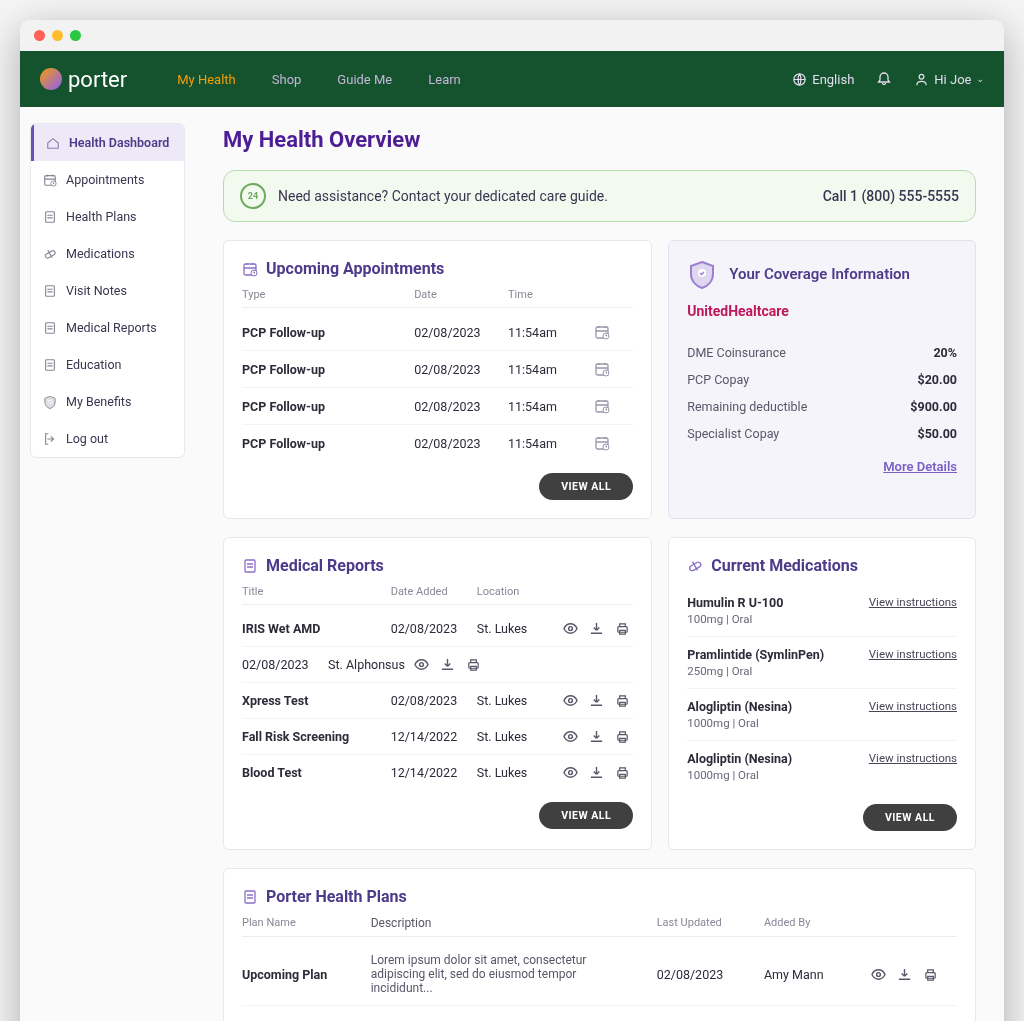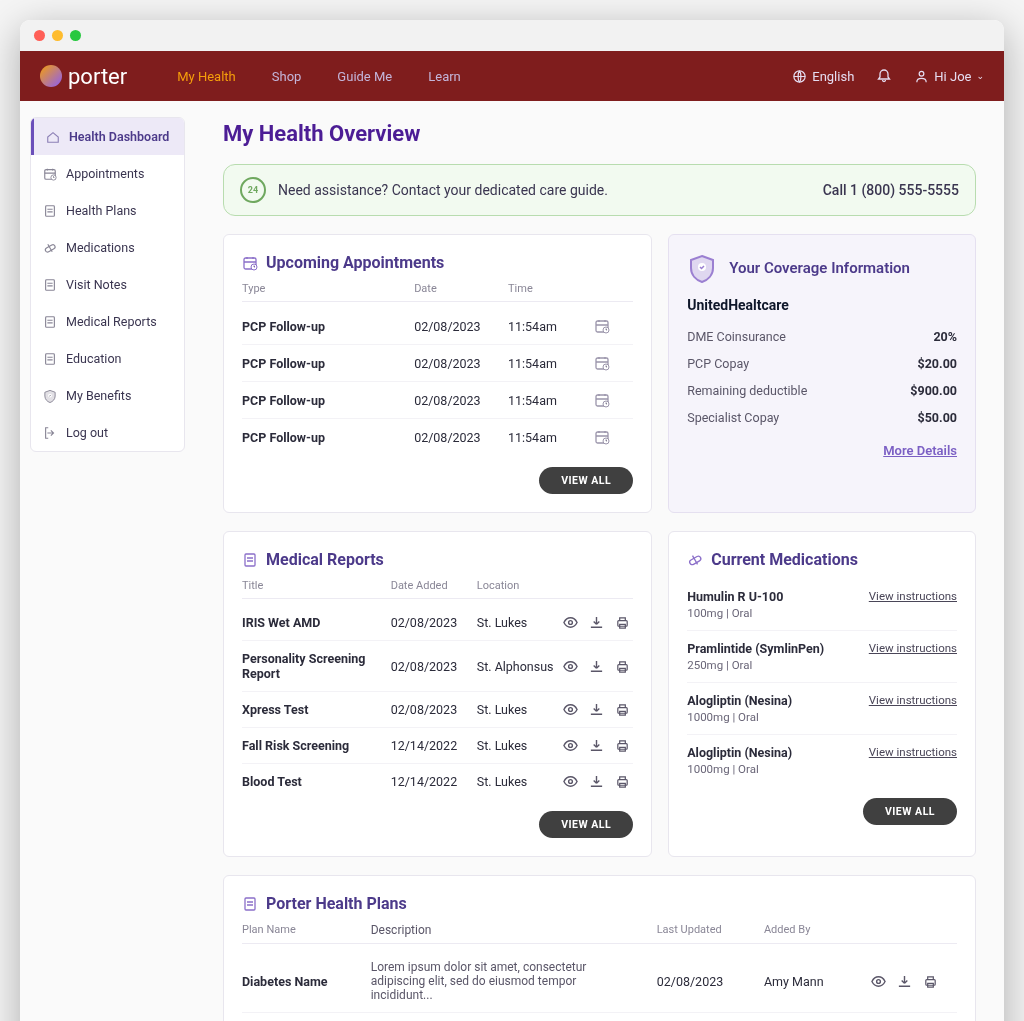--- a/index.html
+++ b/index.html
@@ -1,21 +1,21 @@
 <!DOCTYPE html>
 <html><head>
 <meta charset="utf-8">
 <style>
 *{box-sizing:border-box;margin:0;padding:0;font-family:-apple-system,BlinkMacSystemFont,"Segoe UI",Roboto,sans-serif}
 body{background:#f5f5f5;padding:20px}
 .window{max-width:984px;margin:0 auto;background:#fff;border-radius:10px;overflow:hidden;box-shadow:0 10px 40px rgba(0,0,0,0.3)}
 .titlebar{background:#f2f2f2;padding:10px 14px;display:flex;gap:7px}
 .dot{width:11px;height:11px;border-radius:50%}
 .dot.r{background:#ff5f57}.dot.y{background:#febc2e}.dot.g{background:#28c840}
-.topbar{background:#7f1d1d;color:#fff;display:flex;align-items:center;padding:0 20px;height:50px}
+.topbar{background:#14532d;color:#fff;display:flex;align-items:center;padding:0 20px;height:56px}
 .logo{display:flex;align-items:center;gap:6px;font-size:22px;font-weight:400;margin-right:50px}
 .logo-mark{width:22px;height:22px;border-radius:50%;background:linear-gradient(135deg,#f59e0b,#8b5cf6);display:inline-block}
 .nav{display:flex;gap:36px}
 .nav a{color:#c4b5d9;text-decoration:none;font-size:13px;cursor:pointer}
 .nav a.active{color:#f59e0b}
 .topbar-right{margin-left:auto;display:flex;align-items:center;gap:22px;font-size:13px}
 .tbi{display:flex;align-items:center;gap:5px;cursor:pointer;color:#e5dcf0}
 .body{display:flex;background:#fafafa}
 .sidebar{width:175px;padding:16px 10px}
 .sb-card{background:#fff;border:1px solid #e8e6ee;border-radius:6px;overflow:hidden}
@@ -36,21 +36,21 @@
 .tbl-row{display:flex;align-items:center;font-size:12.5px;color:#2b2b3a;padding:10px 0;border-bottom:1px solid #f3f2f6}
 .tbl-row:last-of-type{border-bottom:none}
 .bold{font-weight:700}
 .cal-i{width:16px;height:16px;color:#9b95ab}
 .btn-row{display:flex;justify-content:flex-end;margin-top:12px}
 .btn{background:#404040;color:#fff;border:none;border-radius:18px;padding:7px 22px;font-size:10.5px;font-weight:700;letter-spacing:0.5px;cursor:pointer}
 .cov-card{background:#f6f4fb;border:1px solid #e5e0f0}
 .cov-head{display:flex;align-items:center;gap:12px;margin-bottom:14px}
 .shield{width:30px;height:30px;color:#9b7fd1}
 .cov-title{color:#4c3a8a;font-size:15px;font-weight:600;line-height:1.2}
-.cov-provider{font-size:14px;font-weight:700;color:#0f172a;margin-bottom:10px}
+.cov-provider{font-size:14px;font-weight:700;color:#be185d;margin-bottom:20px}
 .cov-row{display:flex;justify-content:space-between;font-size:12.5px;padding:6px 0;color:#5a5668}
 .cov-row .v{font-weight:700;color:#2b2b3a}
 .more-link{display:block;text-align:right;color:#7b5fc4;font-size:13px;text-decoration:underline;margin-top:12px;font-weight:600;cursor:pointer}
 .med-item{padding:10px 0;border-bottom:1px solid #f3f2f6;display:flex;justify-content:space-between;align-items:flex-start}
 .med-item:last-of-type{border-bottom:none}
 .med-name{font-weight:700;font-size:12.5px;color:#2b2b3a}
 .med-dose{font-size:11.5px;color:#6a6678;margin-top:2px}
 .inst{font-size:11.5px;color:#4a4658;text-decoration:underline;cursor:pointer}
 .act-icons{display:flex;gap:11px;color:#5a5668}
 .act-i{width:15px;height:15px;cursor:pointer}
@@ -350,21 +350,20 @@
   <svg class="act-i" viewBox="0 0 16 16">
                       <use href="#i-dl"></use>
                     </svg>
   <svg class="act-i" viewBox="0 0 16 16">
                       <use href="#i-print"></use>
                     </svg>
 </div>
                 </span>
   </div>
   <div class="tbl-row">
-    <span class="c1 bold">Personality Screening Report</span>
     <span class="c2">02/08/2023</span>
     <span class="c3">St. Alphonsus</span>
     <span class="c4">
                   <div class="act-icons">
   <svg class="act-i" viewBox="0 0 16 16">
                       <use href="#i-eye"></use>
                     </svg>
   <svg class="act-i" viewBox="0 0 16 16">
                       <use href="#i-dl"></use>
                     </svg>
@@ -486,21 +485,21 @@
         </div>
         <div class="tbl-head">
           <span class="c1">Plan Name</span>
           <span class="c2">Description</span>
           <span class="c3">Last Updated</span>
           <span class="c4">Added By</span>
           <span class="c5"></span>
         </div>
         <div id="plan-rows">
   <div class="tbl-row">
-    <span class="c1 bold">Diabetes Name</span>
+    <span class="c1 bold">Upcoming Plan</span>
     <span class="c2">Lorem ipsum dolor sit amet, consectetur adipiscing elit, sed do eiusmod tempor incididunt...</span>
     <span class="c3">02/08/2023</span>
     <span class="c4">Amy Mann</span>
     <span class="c5">
                 <div class="act-icons">
   <svg class="act-i" viewBox="0 0 16 16">
                     <use href="#i-eye"></use>
                   </svg>
   <svg class="act-i" viewBox="0 0 16 16">
                     <use href="#i-dl"></use>

